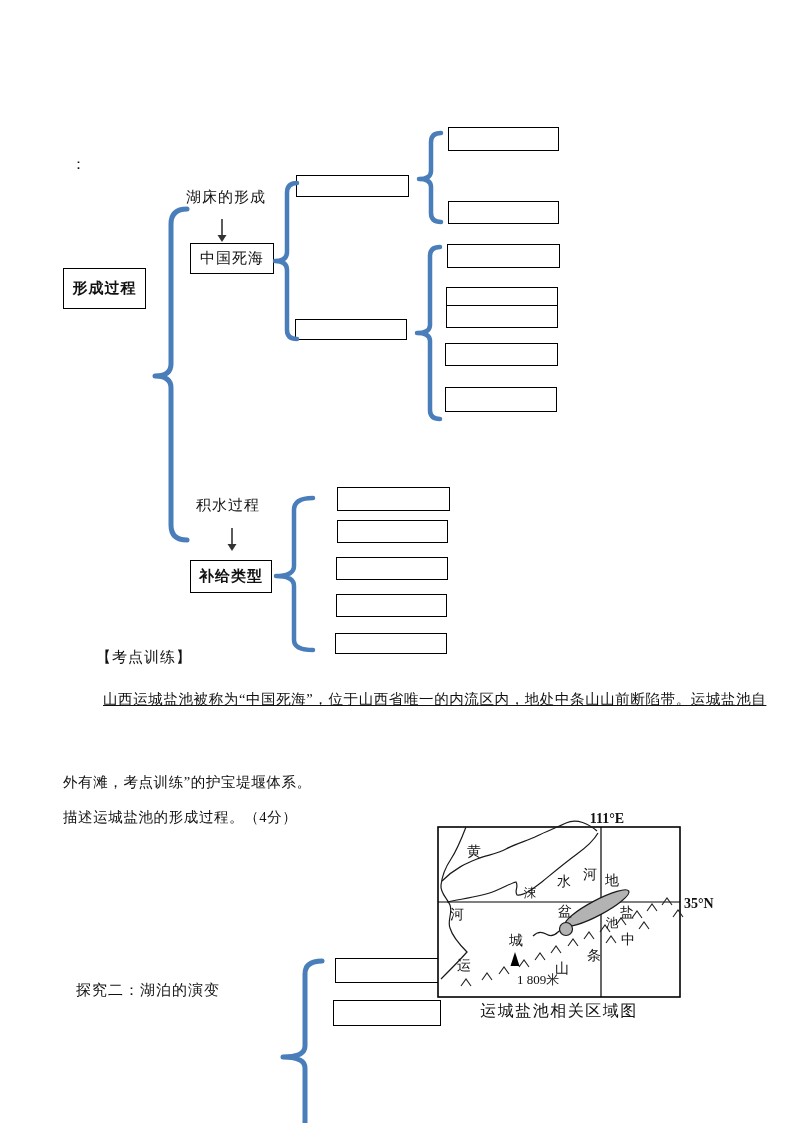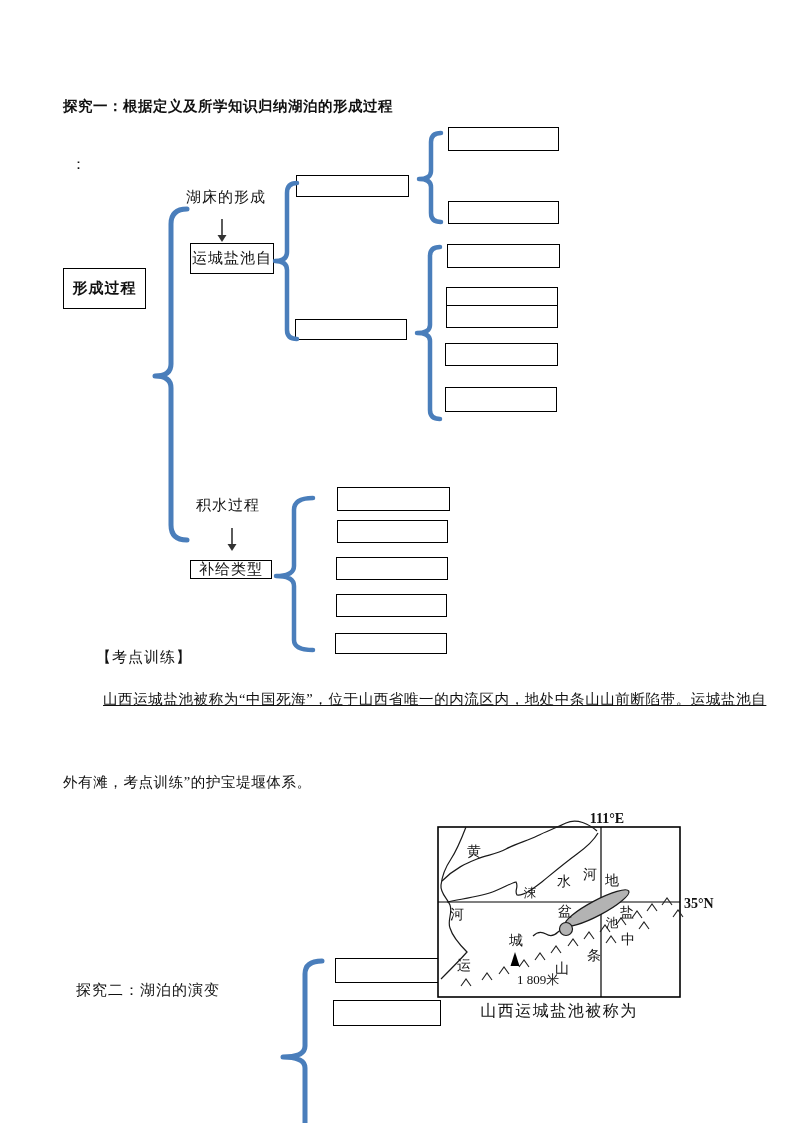--- a/index.html
+++ b/index.html
@@ -20,28 +20,27 @@
   .blank{position:absolute;border:1.5px solid #000;background:#fff;box-sizing:border-box;}
   .para{font-size:14.5px;letter-spacing:0.6px;white-space:nowrap;}
   .overlay{position:absolute;left:0;top:0;pointer-events:none;}
   .caption{font-size:16px;letter-spacing:1.5px;text-align:center;}
 </style>
 </head>
 <body>
 
 <div class="page">
 
-  <div class="abs h1" style="left:63px;top:97px;">探究一：根据定义及所学知识归纳湖泊的形成过程</div>
   <div class="abs label" style="left:71px;top:155px;">：</div>
 
   <div class="box bold" style="left:63px;top:268px;width:83px;height:41px;">形成过程</div>
   <div class="abs label" style="left:186px;top:188px;">湖床的形成</div>
-  <div class="box" style="left:190px;top:243px;width:84px;height:31px;">运城盐池自</div>
+  <div class="box" style="left:190px;top:243px;width:84px;height:31px;">中国死海</div>
   <div class="abs label" style="left:196px;top:496px;">积水过程</div>
-  <div class="box" style="left:190px;top:560px;width:82px;height:19px;">补给类型</div>
+  <div class="box" style="left:190px;top:560px;width:82px;height:33px;font-weight:bold;">补给类型</div>
 
   <div class="blank" style="left:296px;top:175px;width:113px;height:22px;"></div>
   <div class="blank" style="left:295px;top:319px;width:112px;height:21px;"></div>
 
   <div class="blank" style="left:448px;top:127px;width:111px;height:24px;"></div>
   <div class="blank" style="left:448px;top:201px;width:111px;height:23px;"></div>
 
   <div class="blank" style="left:447px;top:244px;width:113px;height:24px;"></div>
   <div class="blank" style="left:446px;top:287px;width:112px;height:19px;"></div>
   <div class="blank" style="left:446px;top:305px;width:112px;height:23px;"></div>
@@ -74,20 +73,21 @@
       <g>
         <line x1="232" y1="528" x2="232" y2="545" stroke-width="1.6"></line>
         <polygon points="227.5,544 236.5,544 232,551" stroke="none"></polygon>
       </g>
     </g>
   </svg>
 
   <div class="abs label" style="left:96px;top:648px;">【考点训练】</div>
   <div class="abs para" style="left:103px;top:690px;text-decoration:underline;">山西运城盐池被称为“中国死海”，位于山西省唯一的内流区内，地处中条山山前断陷带。运城盐池自</div>
   <div class="abs para" style="left:63px;top:773px;">外有滩，考点训练”的护宝堤堰体系。</div>
+  <div class="abs para" style="left:63px;top:808px;">描述运城盐池的形成过程。（4分）</div>
 
   <div class="abs label" style="left:76px;top:981px;">探究二：湖泊的演变</div>
 
   <svg class="overlay" style="left:436px;top:806px;" width="296" height="196" viewBox="436 806 296 196">
     <rect x="438" y="827" width="242" height="170" fill="#fff" stroke="#000" stroke-width="1.6"></rect>
     <line x1="601" y1="827" x2="601" y2="997" stroke="#000" stroke-width="1.2"></line>
     <line x1="438" y1="902" x2="680" y2="902" stroke="#000" stroke-width="1.2"></line>
 
     <g fill="none" stroke="#1a1a1a" stroke-width="1.2">
       <path d="M 466,827 C 461,840 457,850 451,859 C 445,868 442,876 441,885 C 440,893 447,898 450,905 C 453,913 447,920 450,928 C 453,938 461,946 467,952 C 459,961 450,970 441,979"></path>
@@ -136,15 +136,15 @@
       <text x="627" y="917">盐</text>
       <text x="612" y="927" font-size="12.5">池</text>
       <text x="628" y="944">中</text>
       <text x="594" y="960">条</text>
       <text x="562" y="973">山</text>
       <text x="464" y="970">运</text>
       <text x="516" y="945">城</text>
       <text x="517" y="984" text-anchor="start" font-size="13">1 809米</text>
     </g>
   </svg>
-  <div class="abs caption" style="left:438px;top:1001px;width:242px;">山西运城盐池被称为</div>
+  <div class="abs caption" style="left:438px;top:1001px;width:242px;">运城盐池相关区域图</div>
 
 </div>
 
 </body></html>

